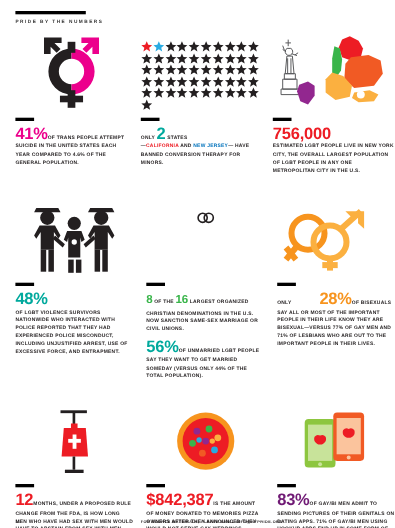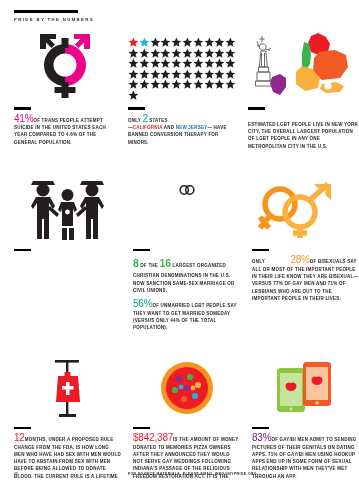--- a/index.html
+++ b/index.html
@@ -26,21 +26,21 @@
   .row{display:flex;width:359px;}
   .col{width:111px;margin-right:12px;}
   .col:last-child{margin-right:0;}
   .col.c1{margin-left:14px;}
 
   .art{height:74px;display:flex;align-items:flex-end;justify-content:flex-start;}
   .art.center{justify-content:center;}
 
   .divider{width:17px;height:2.5px;background:#000;margin:7px 0 4px 0;}
   .big{
-    font-size:10px;font-weight:normal;letter-spacing:-0.2px;line-height:1.05;
+    font-size:15px;font-weight:bold;letter-spacing:-0.2px;line-height:1.05;
     display:inline;
   }
   .big.pink{color:#ec008c;}
   .big.teal{color:#00a99d;}
   .big.green{color:#701a75;}
   .big.red{color:#ed1c24;}
   .big.orange{color:#f7941e;margin-left:24px;}
 
   .mid{font-size:10.5px;font-weight:bold;letter-spacing:-0.1px;}
   .mid.green{color:#39b54a;}
@@ -291,21 +291,21 @@
               <path d="M71 22 l16 -2 l11 5 l2 12 l-8 11 l-18 2 l-9 -8 l1 -14 z" fill="#f15a24"></path>
               <path d="M54 36 l10 3 l8 9 l-2 10 l-13 3 l-9 -7 l0 -12 z" fill="#fbb040"></path>
               <path d="M24 47 l8 -3 l6 4 l0 9 l-6 8 l-7 -3 l-3 -9 z" fill="#92278f"></path>
               <path d="M74 54 l14 -2 l8 4 l-4 6 l-14 1 l-6 -4 z" fill="#fbb040"></path>
               <circle cx="80" cy="56" r="3.6" fill="#fff"></circle>
             </g>
           </svg>
         </div>
         <div class="divider"></div>
         <p class="body-text">
-          <br>
+          <span class="big red">756,000</span><br>
           <span class="inline-run">ESTIMATED LGBT PEOPLE LIVE IN NEW YORK CITY, THE OVERALL LARGEST POPULATION OF LGBT PEOPLE IN ANY ONE METROPOLITAN CITY IN THE U.S.</span>
         </p>
       </div>
     </div>
 
     <div class="row" style="margin-top:18px;">
 
       <div class="col c1">
         <div class="art center">
           <svg width="95" height="66" viewBox="0 0 95 66" fill="#231f20">
@@ -331,20 +331,24 @@
               <path d="M62 5 l20 0 l2 4 l-24 0 z"></path>
               <circle cx="72" cy="14" r="6.5"></circle>
               <path d="M65 21 l14 0 l5 9 l-2 3 l-4 -6 l0 16 l-12 0 l0 -16 l-4 6 l-2 -3 z"></path>
               <path d="M66 43 l5 0 l0 20 l-5 0 z"></path>
               <path d="M73 43 l5 0 l0 20 l-5 0 z"></path>
               <path d="M65 30 l-9 8 l2 3 l9 -8 z"></path>
             </g>
           </svg>
         </div>
         <div class="divider"></div>
+        <p class="body-text">
+          <span class="big teal">48%</span><br>
+          <span class="inline-run">OF LGBT VIOLENCE SURVIVORS NATIONWIDE WHO INTERACTED WITH POLICE REPORTED THAT THEY HAD EXPERIENCED POLICE MISCONDUCT, INCLUDING UNJUSTIFIED ARREST, USE OF EXCESSIVE FORCE, AND ENTRAPMENT.</span>
+        </p>
       </div>
 
       <div class="col">
         <div class="art center">
           <svg class="rings" width="26" height="16" viewBox="0 0 26 16" style="margin-bottom:46px;">
             <circle cx="9" cy="8" r="6" fill="none" stroke="#231f20" stroke-width="2.1"></circle>
             <circle cx="17" cy="8" r="6" fill="none" stroke="#231f20" stroke-width="2.1"></circle>
           </svg>
         </div>
         <div class="divider"></div>

